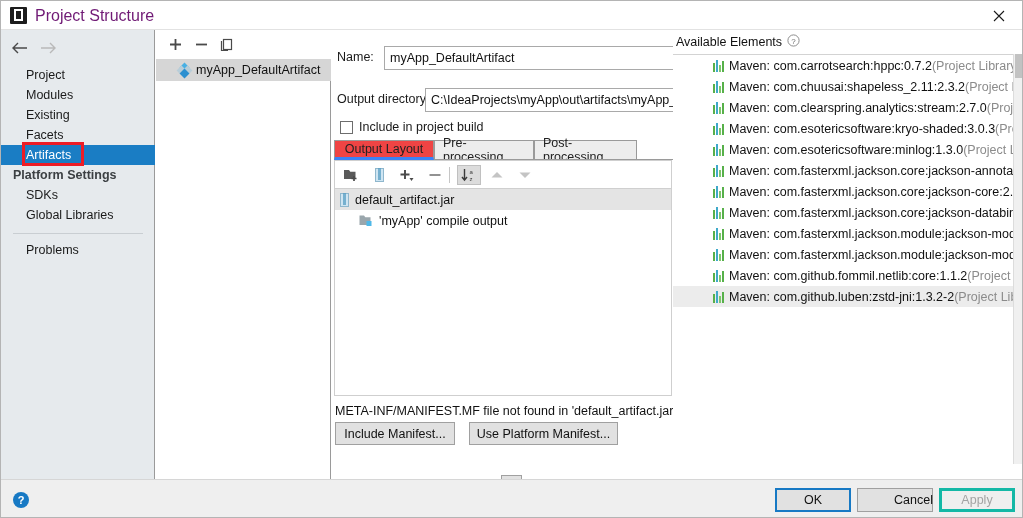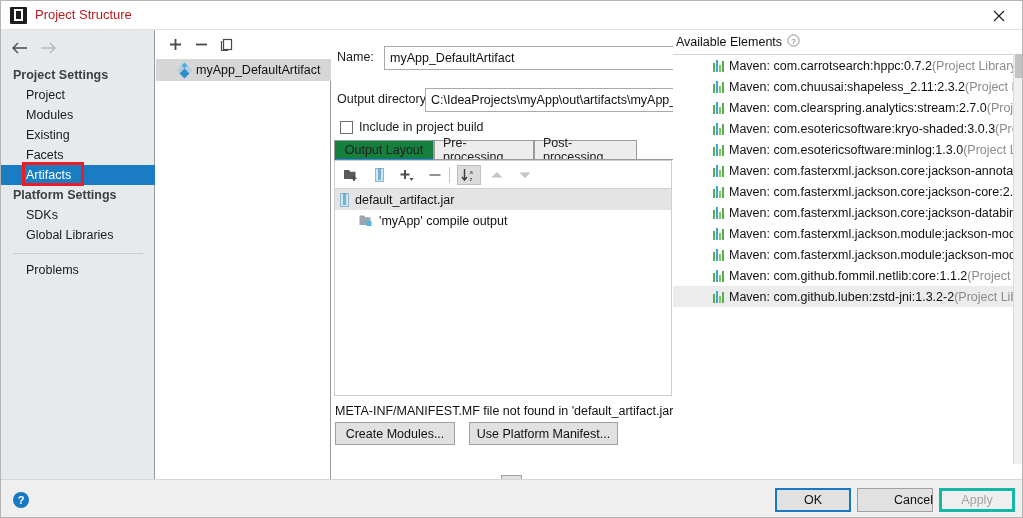--- a/index.html
+++ b/index.html
@@ -14,21 +14,21 @@
     -webkit-font-smoothing:antialiased;
   }
   .window { position:relative; width:1023px; height:518px; background:#fff; border:1px solid #b4b4b4; }
 
   
   .titlebar { position:absolute; left:0; top:0; width:1021px; height:29px; background:#fff; border-bottom:1px solid #e2e2e2; }
   .title-icon { position:absolute; left:9px; top:6px; width:17px; height:17px; background:#1d1d1d; border-radius:1px; }
   .title-icon:after { content:""; position:absolute; left:4px; top:3px; width:9px; height:11px;
      border-left:2px solid #fff; border-bottom:2px solid #fff; border-right:2px solid #fff; box-sizing:border-box;}
   .title-icon:before { content:""; position:absolute; left:4px; top:2px; width:9px; height:2px; background:#fff;}
-  .title-text { position:absolute; left:34px; top:6px; font-size:13px; color:#b91c1c; }
+  .title-text { position:absolute; left:34px; top:6px; font-size:16px; color:#701a75; }
   .close-btn { position:absolute; right:0; top:0; width:46px; height:29px; display:flex; align-items:center; justify-content:center; }
   .close-btn svg { display:block; }
 
   
   .sidebar { position:absolute; left:0; top:29px; width:154px; height:449px; background:#e6eaed; border-right:1px solid #9a9a9a; }
   .nav-arrows { position:absolute; left:0; top:0; width:154px; height:35px; }
   .arrow { position:absolute; top:8px; width:22px; height:20px; display:flex; align-items:center; justify-content:center; }
   .arrow.back { left:7px; }
   .arrow.fwd  { left:36px; }
   .sb-header { font-weight:bold; color:#3c4043; font-size:12.5px; padding:3px 0 3px 12px; }
@@ -67,21 +67,21 @@
   .folder-ic { position:absolute; left:655px; top:64px; }
 
   .chk-include { position:absolute; left:8px; top:90px; display:flex; align-items:center; }
   .cbox { width:13px; height:13px; border:1px solid #6d6d6d; background:#fff; display:inline-block; margin-right:6px; }
   .chk-include .txt { font-size:12.5px; }
 
   
   .tabs { position:absolute; left:2px; top:110px; width:686px; height:20px; }
   .tab { position:absolute; top:0; height:20px; border:1px solid #9a9a9a; background:#ededed; font-size:12.5px;
          display:flex; align-items:center; justify-content:center; padding:0 8px; color:#222; }
-  .tab.active { background:#15803d; border-bottom:1px solid #3b82f6; z-index:3; }
+  .tab.active { background:#ef4444; border-bottom:3px solid #3b82f6; z-index:3; }
   .tabs-underline { position:absolute; left:2px; top:129px; width:686px; height:1px; background:#9a9a9a; }
 
   
   .layoutarea { position:absolute; left:2px; top:130px; width:686px; height:312px; }
   .tree-toolbar { position:absolute; left:0; top:0; width:338px; height:28px; background:#fff; border:1px solid #cfcfcf; border-bottom:none;}
   .ttb { position:absolute; top:4px; width:24px; height:20px; display:flex; align-items:center; justify-content:center; }
   .ttb.active { background:#dcdcdc; border:1px solid #c0c0c0; }
   .tb-sep { position:absolute; top:6px; width:1px; height:16px; background:#c6c6c6; }
 
   .tree-panel { position:absolute; left:0; top:28px; width:338px; height:208px; background:#fff; border:1px solid #cfcfcf; overflow:hidden; }
@@ -144,21 +144,20 @@
       </div>
       <div class="arrow fwd">
         <svg width="17" height="12" viewBox="0 0 17 12">
             <path d="M1 6 H15 M10 1 L15 6 L10 11" stroke="#b9b9b9" stroke-width="1.4" fill="none"></path>
           </svg>
       </div>
     </div>
 
     <div style="position:absolute;left:0;top:35px;width:154px;">
 
-      <div class="sb-header">Project Settings</div>
       <div class="sb-item">Project</div>
       <div class="sb-item">Modules</div>
       <div class="sb-item">Existing</div>
       <div class="sb-item">Facets</div>
       <div class="sb-item selected">
         <span>Artifacts</span>
         <span class="red-annot"></span>
       </div>
 
       <div class="sb-header">Platform Settings</div>
@@ -302,21 +301,21 @@
             <svg width="15" height="13" viewBox="0 0 15 13">
               <path d="M0.5 1.5 H5 L6.3 3.2 H11.5 V11 H0.5 Z" fill="#9aa6ac"></path>
               <rect x="7.5" y="7" width="5" height="5" fill="#4fb8e8"></rect>
             </svg>
           </span>
           <span>'myApp' compile output</span>
         </div>
       </div>
 
       <div class="manifest-msg">META-INF/MANIFEST.MF file not found in 'default_artifact.jar'</div>
-      <div class="mbtn" style="left:1px; width:120px;">Create Modules...</div>
+      <div class="mbtn" style="left:1px; width:120px;">Include Manifest...</div>
       <div class="mbtn" style="left:135px; width:149px;">Use Platform Manifest...</div>
 
       <label class="chk-show">
         <span class="cbox"></span>
         <span class="txt">Show content of elements</span>
       </label>
       <div class="dots-btn">...</div>
     </div>
   </div>
 

